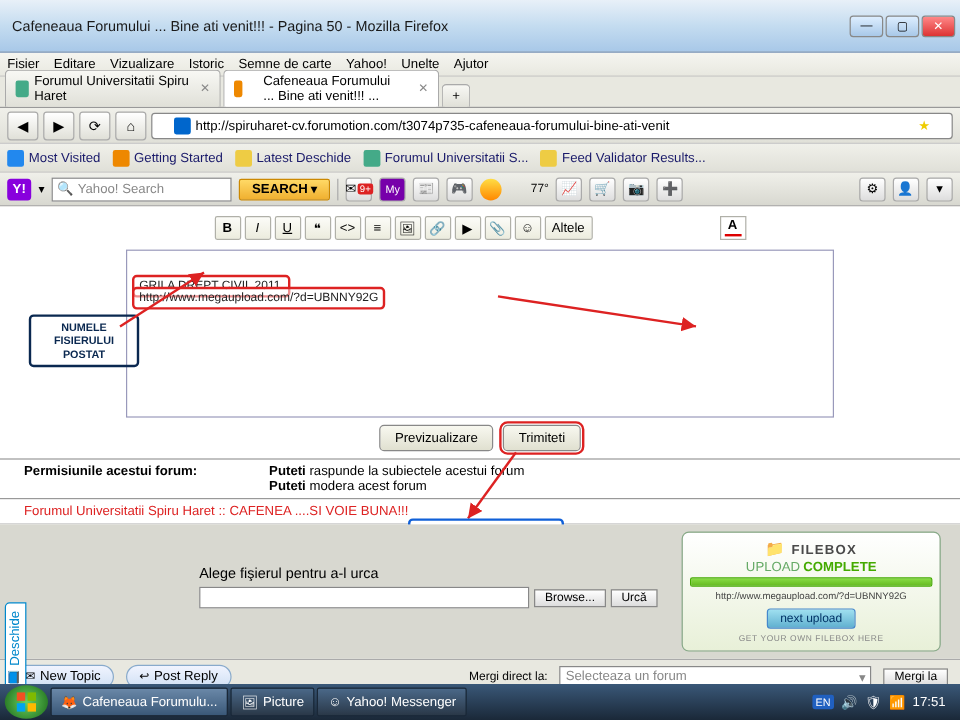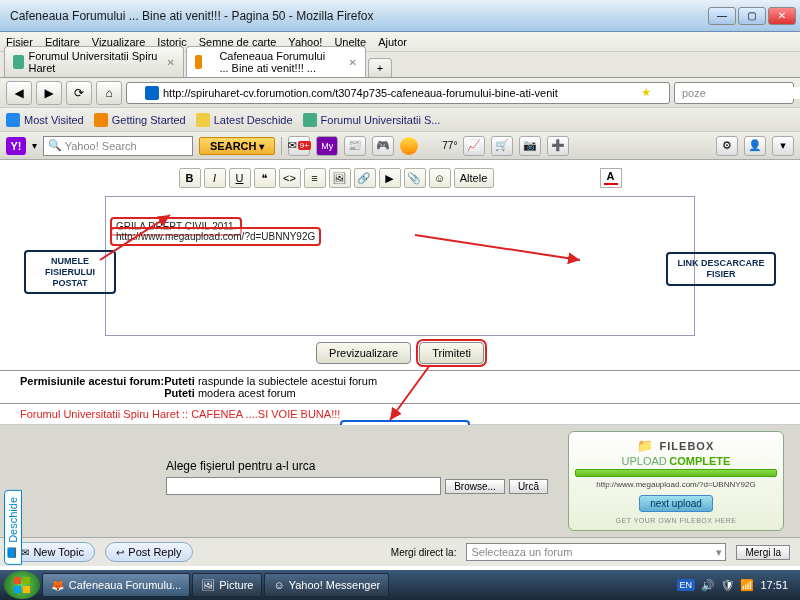--- a/index.html
+++ b/index.html
@@ -1,18 +1,18 @@
 <!DOCTYPE html>
 <html><head>
 <meta charset="utf-8">
 <style>
 * { margin: 0; padding: 0; box-sizing: border-box; font-family: Tahoma, Arial, sans-serif; font-size: 11px; }
 body { background: #d4d0c8; overflow: hidden; width: 800px; height: 600px; }
 
-.window-chrome { background: linear-gradient(180deg, #e8f0f8 0%, #c4dcf0 50%, #a8c8e8 100%); height: 32px; display: flex; align-items: center; padding: 0 4px; border-bottom: 1px solid #6a8cb6; }
+.window-chrome { background: linear-gradient(180deg, #e8f0f8 0%, #c4dcf0 50%, #a8c8e8 100%); height: 44px; display: flex; align-items: center; padding: 0 4px; border-bottom: 1px solid #6a8cb6; }
 .window-title { flex: 1; color: #1a1a1a; font-size: 12px; padding-left: 6px; }
 .window-controls { display: flex; gap: 2px; }
 .win-btn { width: 28px; height: 18px; border: 1px solid #888; border-radius: 3px; display: flex; align-items: center; justify-content: center; font-size: 10px; cursor: pointer; }
 .win-min { background: linear-gradient(180deg, #ddeeff, #a8c8e8); }
 .win-max { background: linear-gradient(180deg, #ddeeff, #a8c8e8); }
 .win-close { background: linear-gradient(180deg, #f88, #d33); color: #fff; }
 
 .menubar { background: linear-gradient(180deg, #f5f5f0, #e8e8e0); height: 20px; display: flex; align-items: center; padding: 0 6px; gap: 12px; border-bottom: 1px solid #ccc; }
 .menubar span { cursor: pointer; }
 
@@ -63,21 +63,21 @@
 .editor-area { margin: 4px auto 6px; width: 590px; height: 140px; border: 1px solid #99b; background: #fff; position: relative; padding: 4px; }
 .annot-box { position: absolute; border: 2px solid #d22; border-radius: 4px; font-size: 10px; padding: 2px 4px; background: rgba(255,255,255,0.5); color: #222; }
 .callout { position: absolute; border: 2px solid; border-radius: 4px; font-size: 9px; font-weight: bold; padding: 4px 8px; text-align: center; line-height: 1.2; }
 .callout.navy { border-color: #0a2850; color: #0a2850; }
 .callout.blue { border-color: #1060d8; color: #1060d8; }
 
 .form-buttons { display: flex; justify-content: center; gap: 8px; margin-top: 4px; }
 .fbtn { background: linear-gradient(180deg, #f8f8f0, #e0e0d0); border: 1px solid #888; border-radius: 4px; padding: 4px 12px; font-size: 11px; cursor: pointer; }
 .fbtn.highlighted { outline: 2px solid #d22; outline-offset: 1px; }
 
-.perms { border-top: 1px solid #999; border-bottom: 1px solid #999; padding: 4px 20px; font-size: 10px; display: flex; margin-top: 6px; }
+.perms { border-top: 1px solid #999; border-bottom: 1px solid #999; padding: 4px 20px; font-size: 10px; display: flex; gap: 60px; margin-top: 6px; }
 .perms-label { font-weight: bold; }
 .perms-text b { font-weight: bold; }
 
 .breadcrumb { padding: 4px 20px; font-size: 11px; color: #d22; border-bottom: 1px solid #ccc; }
 .breadcrumb a { color: #d22; text-decoration: none; }
 
 .bottom-section { background: #d8d8d0; padding: 6px; display: flex; gap: 20px; position: relative; }
 .upload-form { flex: 1; margin-left: 160px; margin-top: 28px; }
 .upload-form-label { font-size: 12px; margin-bottom: 4px; display: block; }
 .upload-controls { display: flex; gap: 4px; align-items: center; }
@@ -150,42 +150,42 @@
 <div class="addrbar">
   <div class="nav-btn">◀</div>
   <div class="nav-btn">▶</div>
   <div class="nav-btn">⟳</div>
   <div class="nav-btn">⌂</div>
   <div class="addr-input-wrap">
     <div class="favicon"></div>
     <input value="http://spiruharet-cv.forumotion.com/t3074p735-cafeneaua-forumului-bine-ati-venit" style="">
     <span style="color:#ec0">★</span>
   </div>
-  <div class="search-wrap">
-    <span style="width:14px;height:14px;background:linear-gradient(45deg,#4285f4,#ea4335,#fbbc05,#34a853);border-radius:2px;margin-right:3px"></span>
-    <input value="poze" style="">
-  </div>
 </div>
 
 <div class="bookbar">
   <div class="bookmark">
       <div class="bm-icon blue"></div>
       <span>Most Visited</span>
     </div>
   <div class="bookmark">
       <div class="bm-icon orange"></div>
       <span>Getting Started</span>
     </div>
   <div class="bookmark">
       <div class="bm-icon yellow"></div>
       <span>Latest Deschide</span>
     </div>
   <div class="bookmark">
       <div class="bm-icon green"></div>
       <span>Forumul Universitatii S...</span>
+    </div>
+  <div class="bookmark">
+      <div class="bm-icon yellow"></div>
+      <span>Feed Validator Results...</span>
     </div>
 </div>
 
 <div class="ytoolbar">
   <div class="yicon">Y!</div>
   <span style="font-size:10px">▾</span>
   <div class="ysearch">
       <span style="color:#aaa;margin-right:3px">🔍</span>
       <span>Yahoo! Search</span>
     </div>
@@ -228,21 +228,20 @@
     <div style="width:100px"></div>
     <div class="ed-color"></div>
   </div>
 
   <div class="editor-area">
     <div class="annot-box" style="top:20px;left:4px">GRILA DREPT CIVIL 2011.</div>
     <div class="annot-box" style="top:30px;left:4px">http://www.megaupload.com/?d=UBNNY92G</div>
   </div>
 
   <div class="callout navy" style="top:90px;left:24px;width:92px">NUMELE FISIERULUI POSTAT</div>
-  <div class="callout navy" style="top:92px;right:24px;width:110px">LINK DESCARCARE FISIER</div>
 
   <svg class="arrow" style="top:50px;left:90px" width="90" height="60">
       <defs>
         <marker id="ah1" markerWidth="8" markerHeight="8" refX="6" refY="3" orient="auto">
           <path d="M0,0 L6,3 L0,6 Z" fill="#d22"></path>
         </marker>
       </defs>
       <line x1="10" y1="50" x2="80" y2="5" stroke="#d22" stroke-width="2" marker-end="url(#ah1)"></line>
     </svg>
   <svg class="arrow" style="top:70px;left:410px" width="180" height="40">

